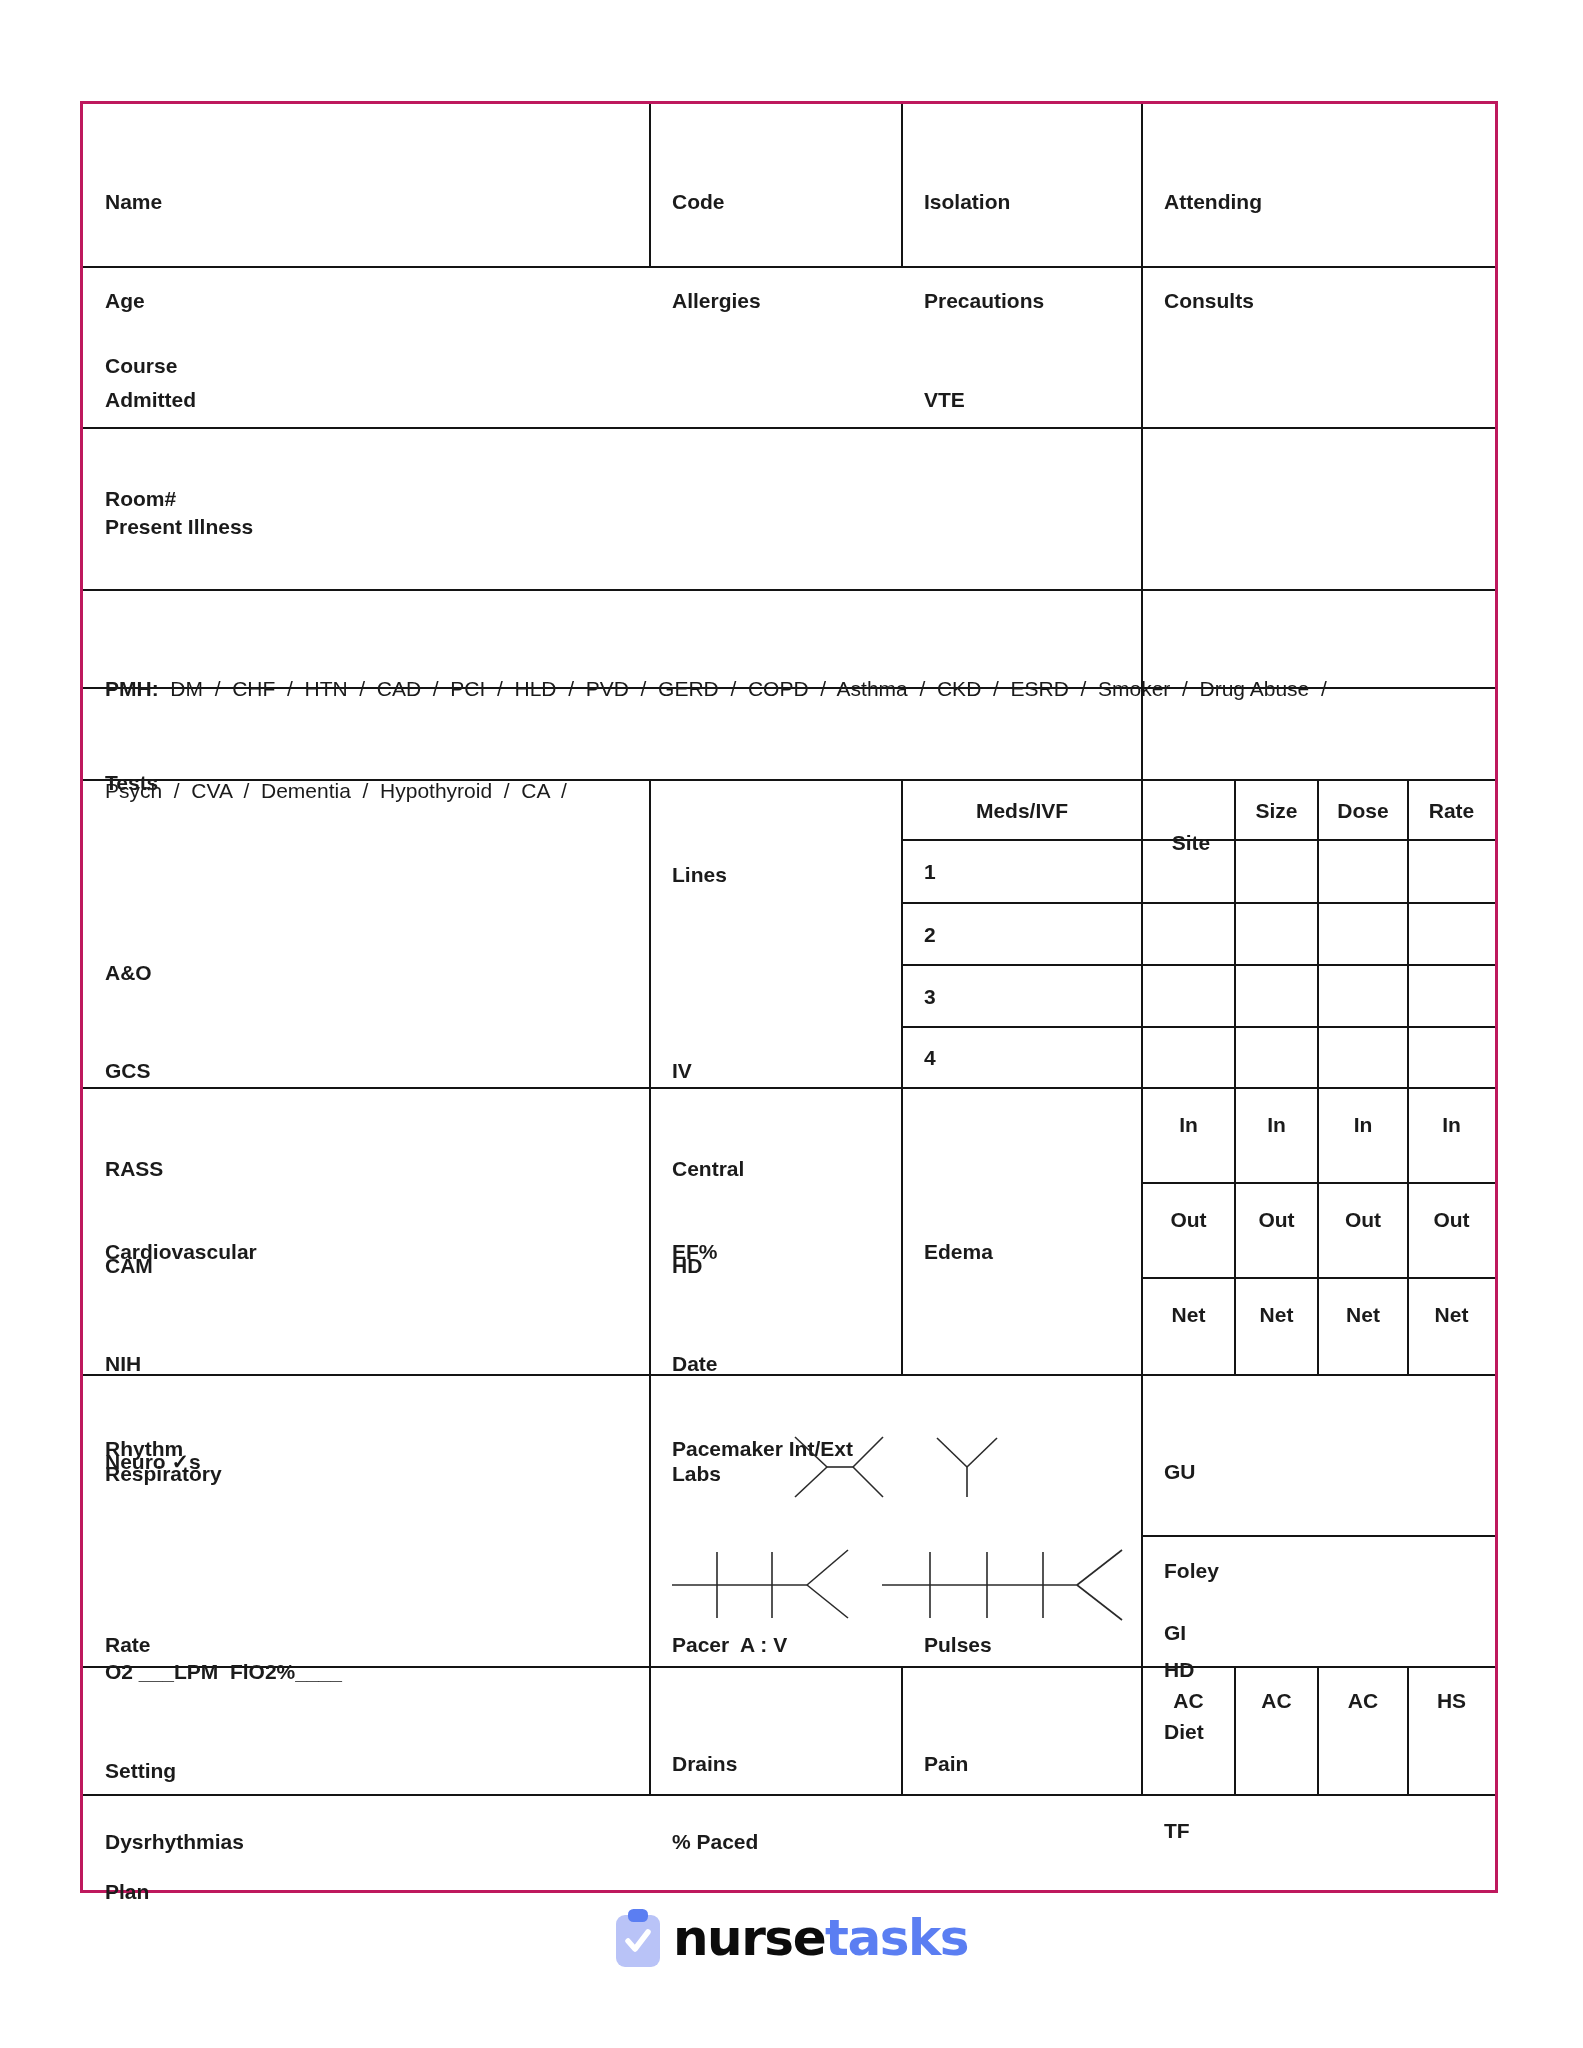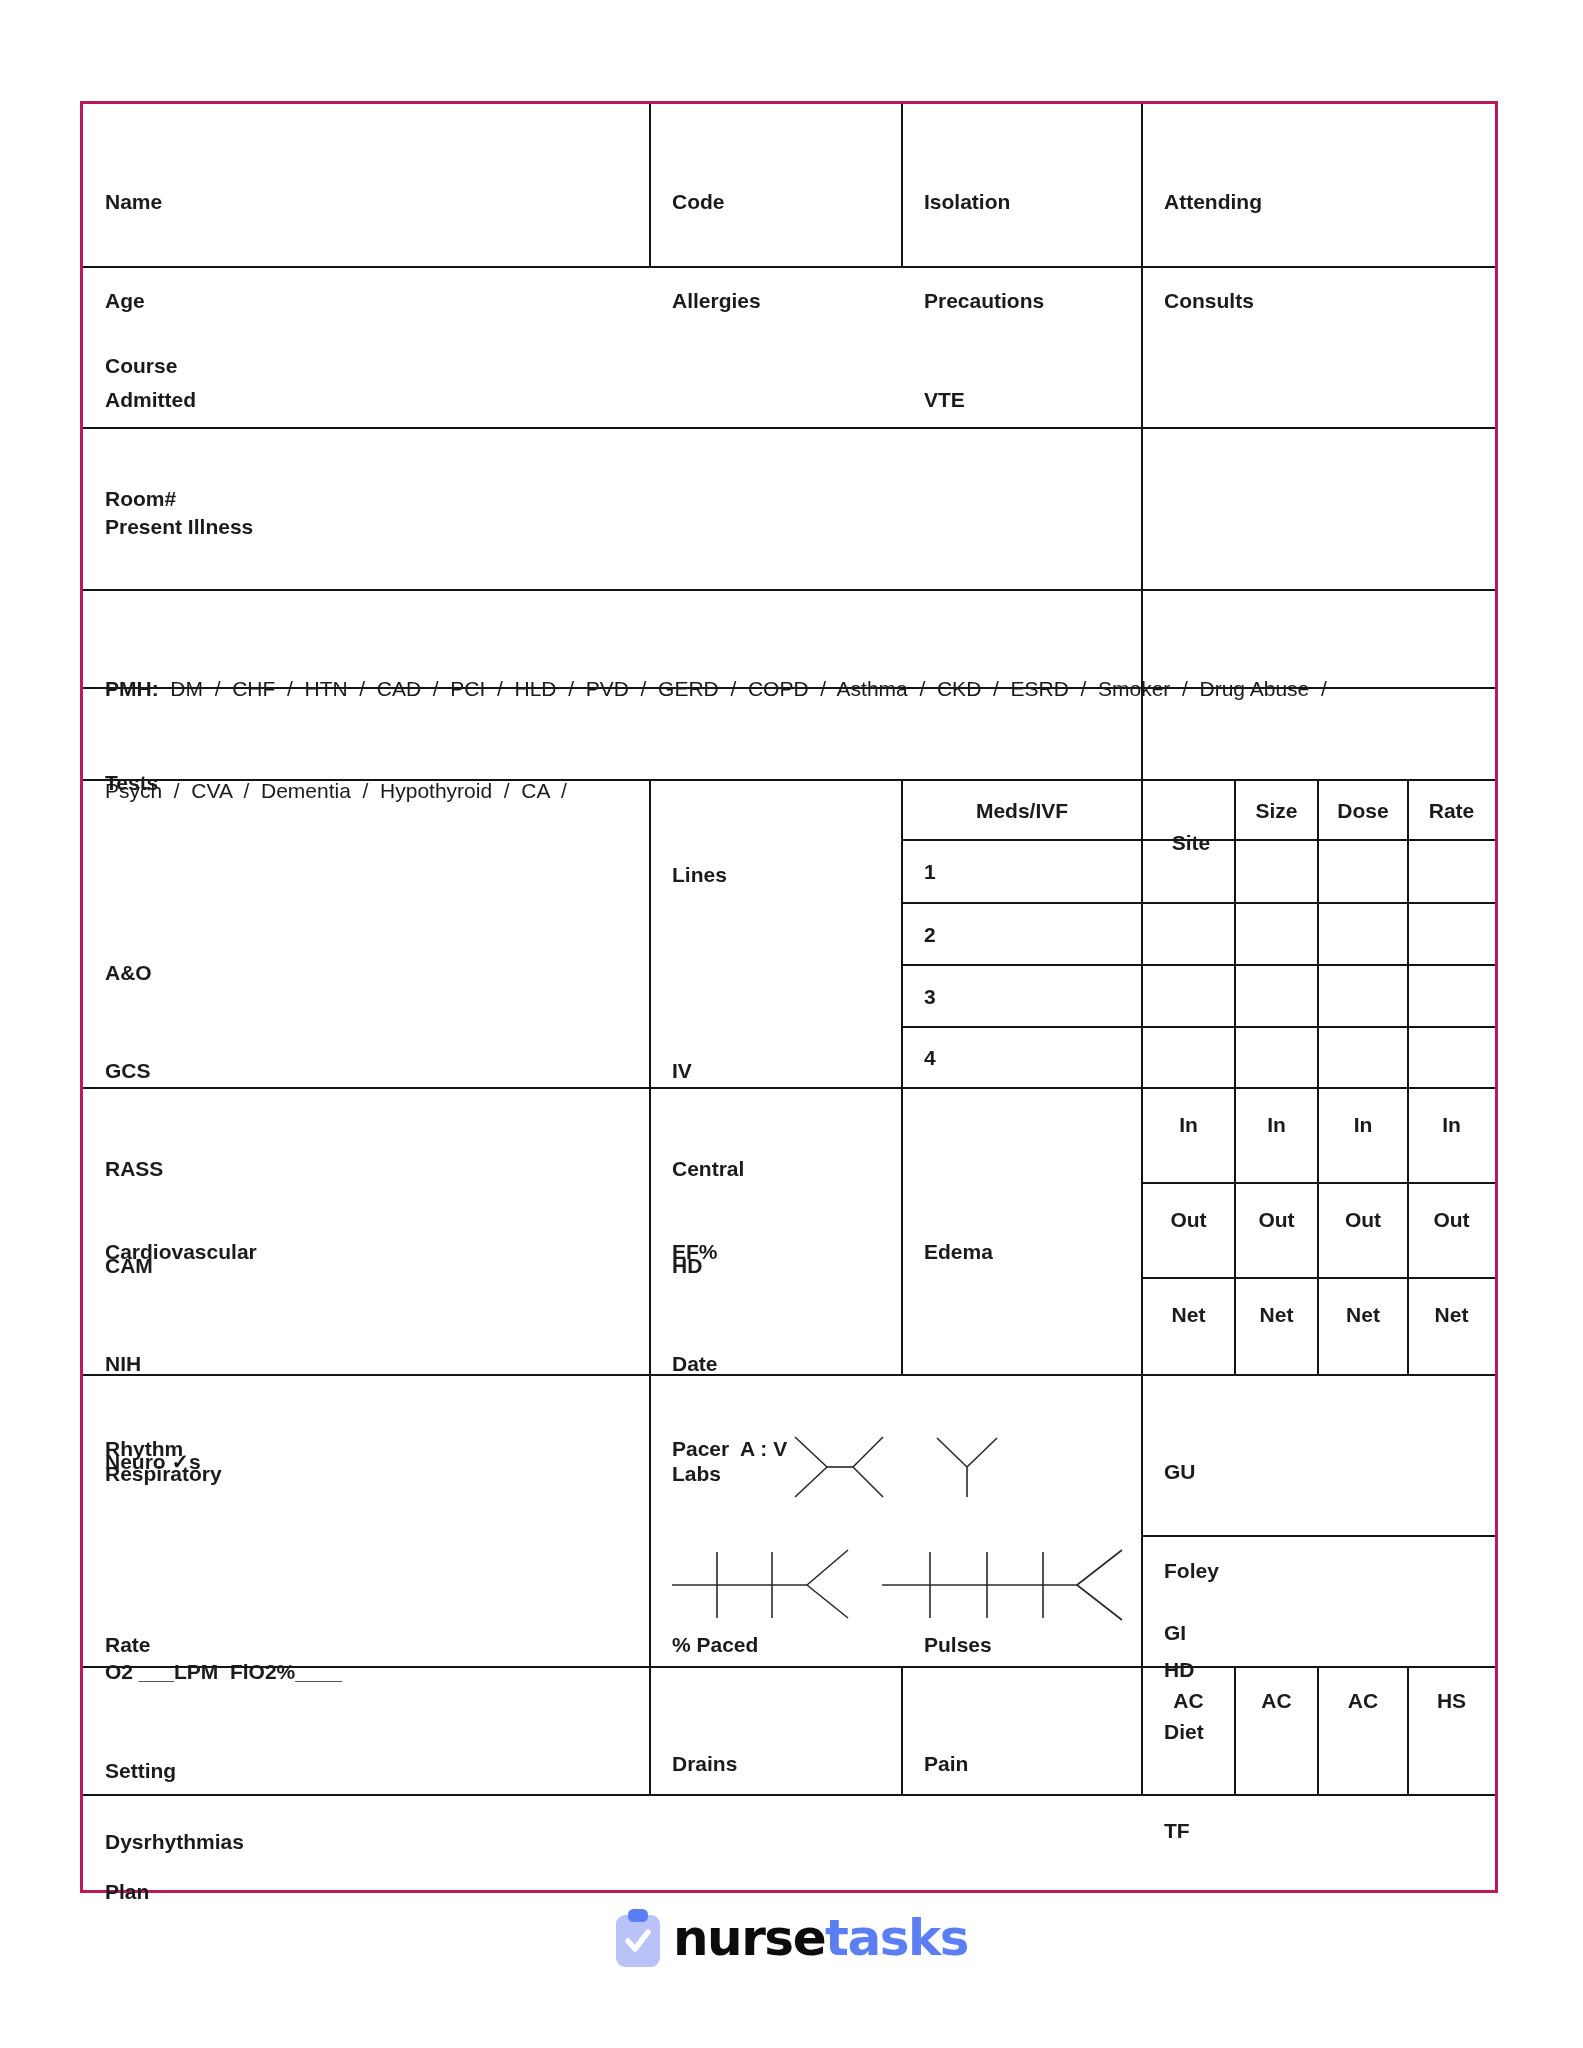--- a/index.html
+++ b/index.html
@@ -129,20 +129,21 @@
     <div class="cell numcell" style="left:819px;top:923px;width:240px;height:61px;"><span>4</span></div>
 
     <div class="cell dbl" style="left:0;top:984px;width:567px;height:287px;">
       <div>Cardiovascular</div>
       <div>Rhythm</div>
       <div>Rate</div>
       <div>Dysrhythmias</div>
     </div>
     <div class="cell dbl" style="left:567px;top:984px;width:252px;height:287px;">
       <div>EF%</div>
+      <div>Pacemaker Int/Ext</div>
       <div>Pacer  A : V</div>
       <div>% Paced</div>
     </div>
     <div class="cell dbl" style="left:819px;top:984px;width:240px;height:287px;">
       <div>Edema</div>
       <div class="sp">.</div>
       <div>Pulses</div>
     </div>
 
     <div class="cell iohead" style="left:1059px;top:984px;width:93px;height:95px;"><span>In</span></div>

